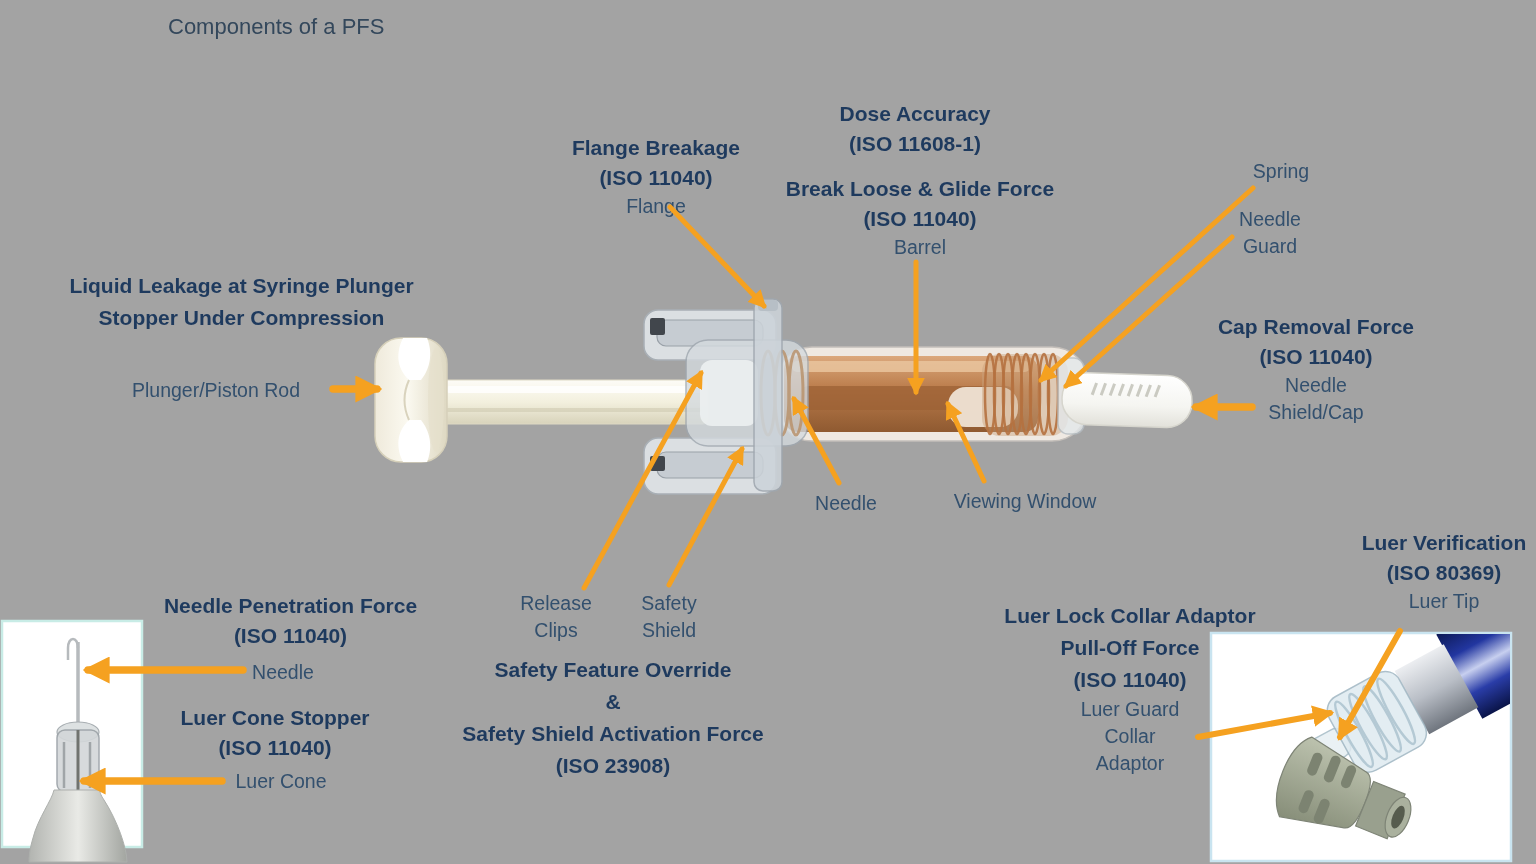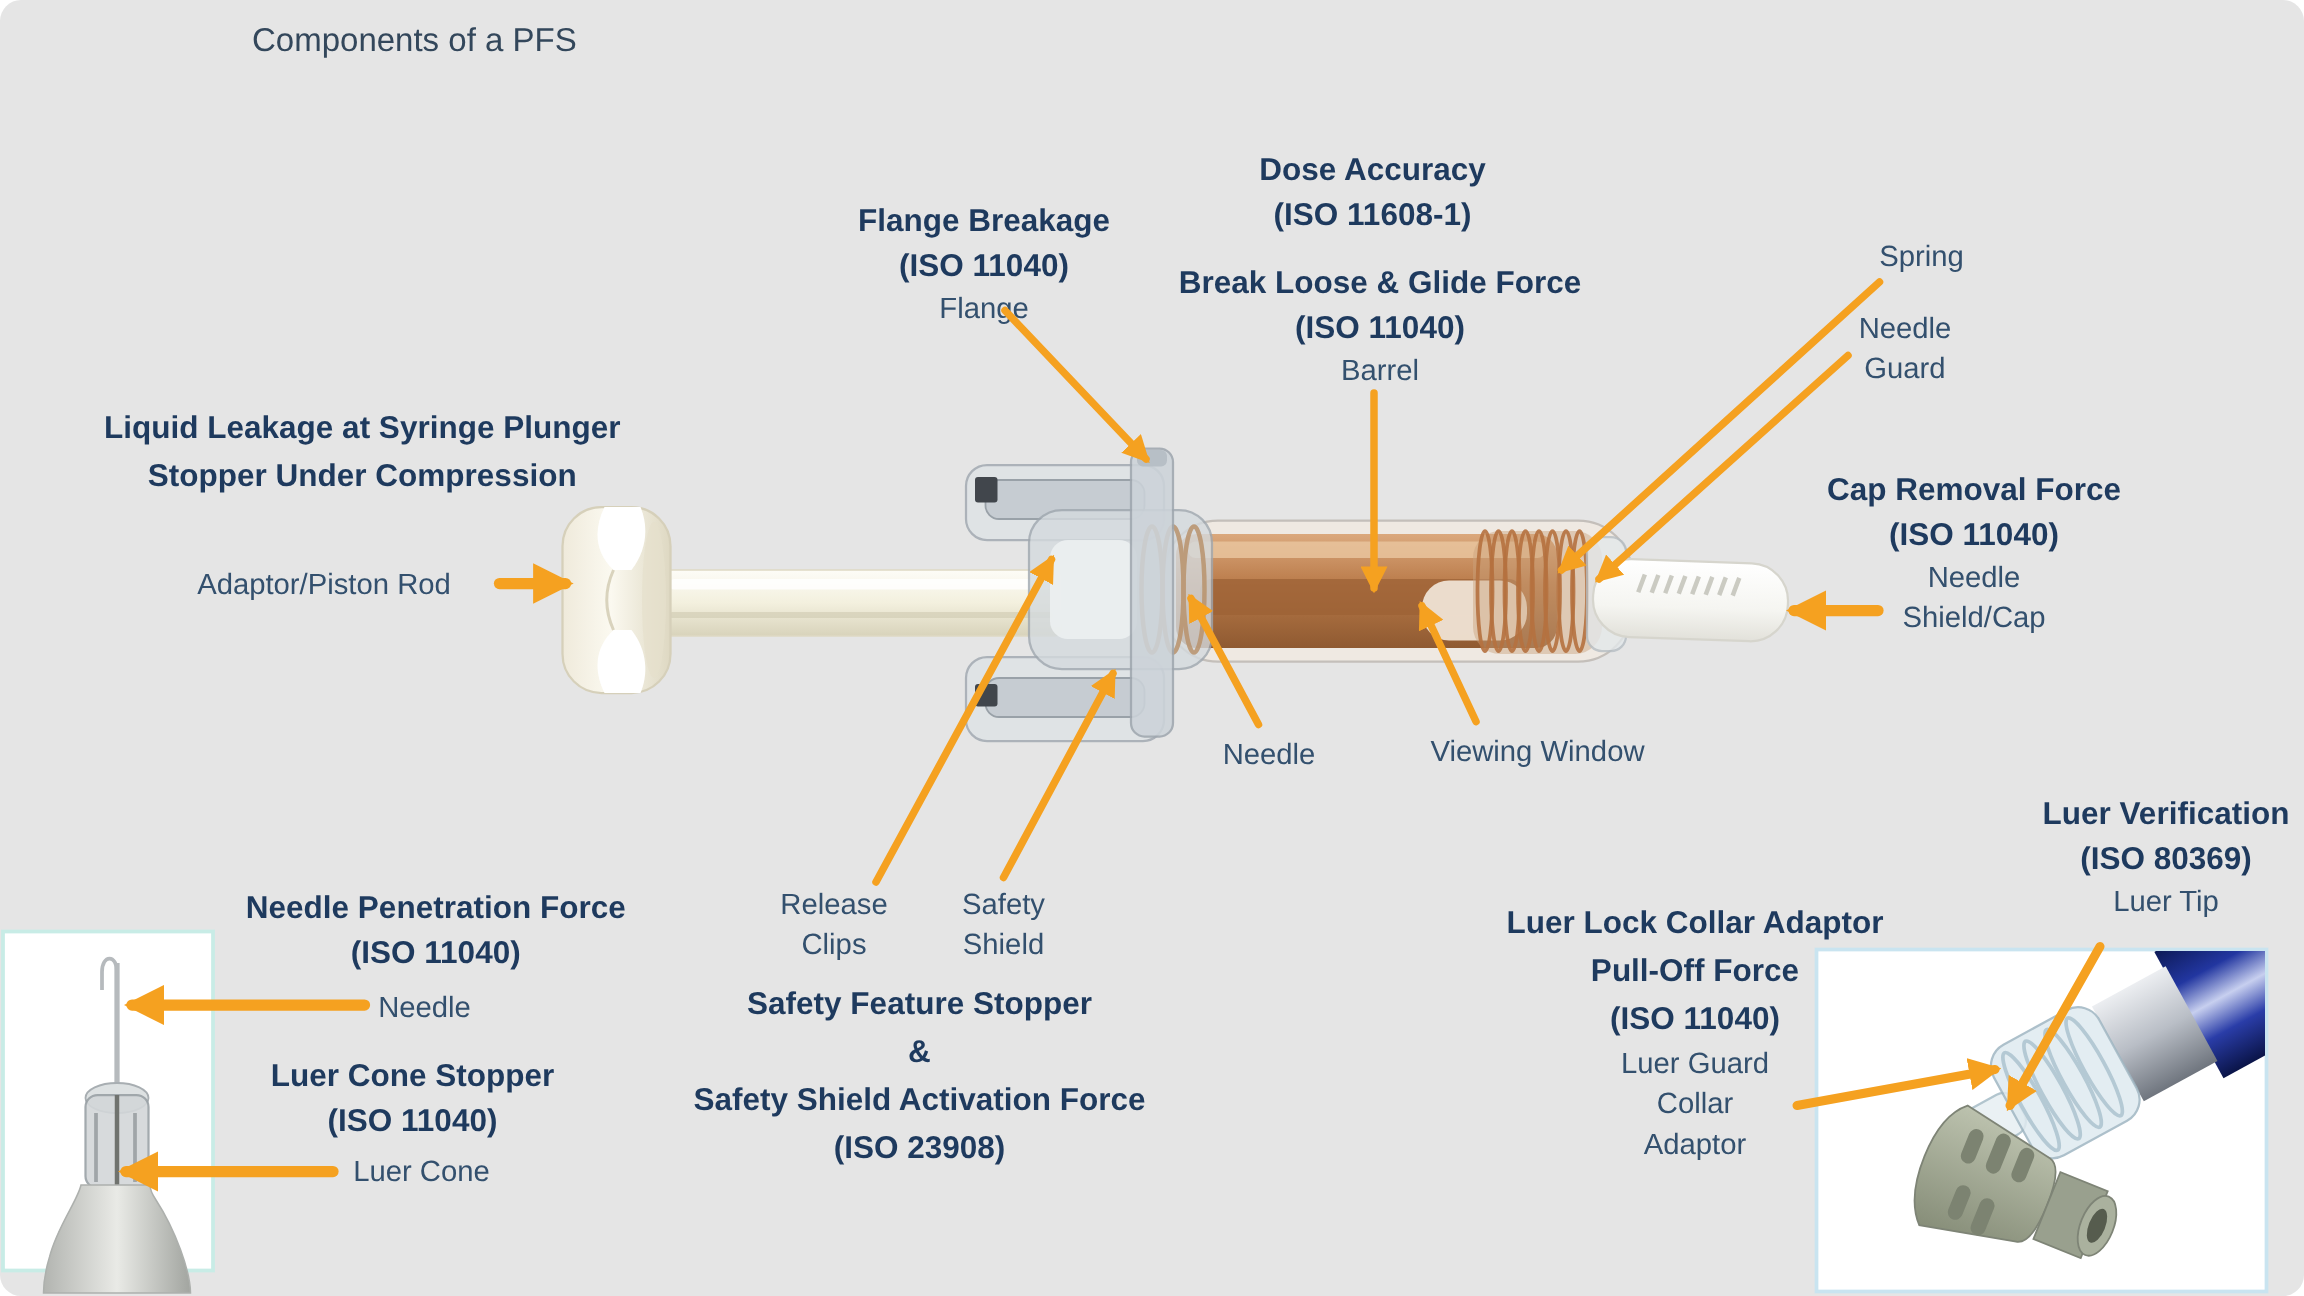--- a/index.html
+++ b/index.html
@@ -1,19 +1,18 @@
 <!DOCTYPE html>
 <html style="--heading_text: #33475b; --label_text: #1e3a5e; --sublabel_text: #33506e; --arrow: #f5a120; --needle_box_border: #c8ece6; --adaptor_box_border: #c9e4f0;"><head>
 <meta charset="utf-8">
 <style>
   html,body{margin:0;padding:0;background:#ffffff;}
   #canvas{
-    position:relative;width:1536px;height:864px;overflow:hidden;background:#e5e5e5;
+    position:relative;width:1536px;height:864px;overflow:hidden;background:#a3a3a3;
     font-family:"Liberation Sans","DejaVu Sans",sans-serif;
-    border-radius:14px;
   }
   #art,#arrows{position:absolute;left:0;top:0;}
   #arrows{pointer-events:none;z-index:3;}
   #art{z-index:1;}
   .anno{position:absolute;text-align:center;z-index:2;}
   .b{color:var(--label_text,#1e3a5e);font-weight:700;font-size:21px;line-height:30px;}
   .s{color:var(--sublabel_text,#33506e);font-weight:400;font-size:19.5px;line-height:27px;}
   .lh32 .b{line-height:32px;}
   #title{position:absolute;left:168px;top:14px;z-index:2;color:var(--heading_text,#33475b);
          font-size:22px;font-weight:400;}
@@ -237,21 +236,21 @@
     <div class="s">Needle</div>
     <div class="s">Shield/Cap</div>
   </div>
 
   <div class="anno lh32" style="left:39px;top:270px;width:405px;">
     <div class="b">Liquid Leakage at Syringe Plunger</div>
     <div class="b">Stopper Under Compression</div>
   </div>
 
   <div class="anno" style="left:106px;top:377px;width:220px;">
-    <div class="s">Adaptor/Piston Rod</div>
+    <div class="s">Plunger/Piston Rod</div>
   </div>
 
   <div class="anno" style="left:786px;top:490px;width:120px;">
     <div class="s">Needle</div>
   </div>
 
   <div class="anno" style="left:925px;top:488px;width:200px;">
     <div class="s">Viewing Window</div>
   </div>
 
@@ -277,21 +276,21 @@
     <div class="s">Release</div>
     <div class="s">Clips</div>
   </div>
 
   <div class="anno" style="left:617px;top:590px;width:104px;">
     <div class="s">Safety</div>
     <div class="s">Shield</div>
   </div>
 
   <div class="anno lh32" style="left:443px;top:654px;width:340px;">
-    <div class="b">Safety Feature Stopper</div>
+    <div class="b">Safety Feature Override</div>
     <div class="b">&amp;</div>
     <div class="b">Safety Shield Activation Force</div>
     <div class="b">(ISO 23908)</div>
   </div>
 
   <div class="anno lh32" style="left:978px;top:600px;width:304px;">
     <div class="b">Luer Lock Collar Adaptor</div>
     <div class="b">Pull-Off Force</div>
     <div class="b">(ISO 11040)</div>
     <div class="s">Luer Guard</div>

